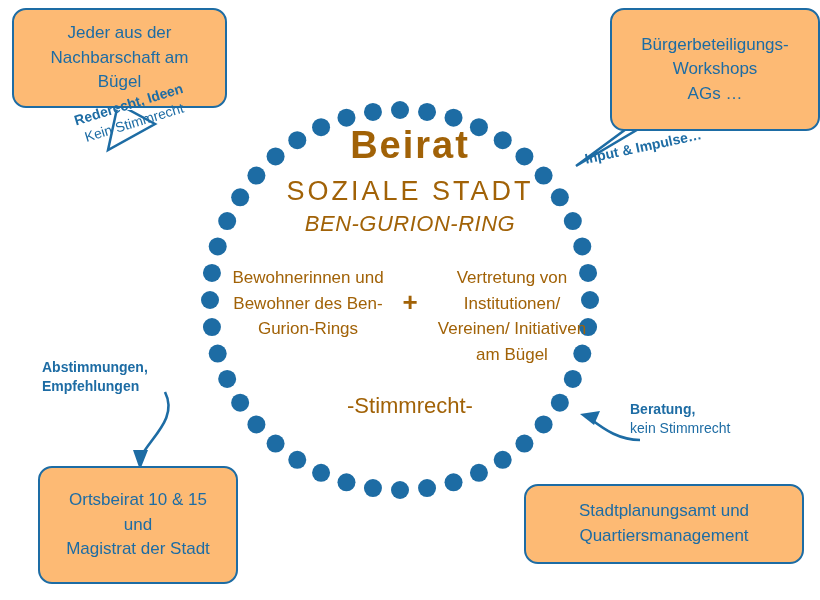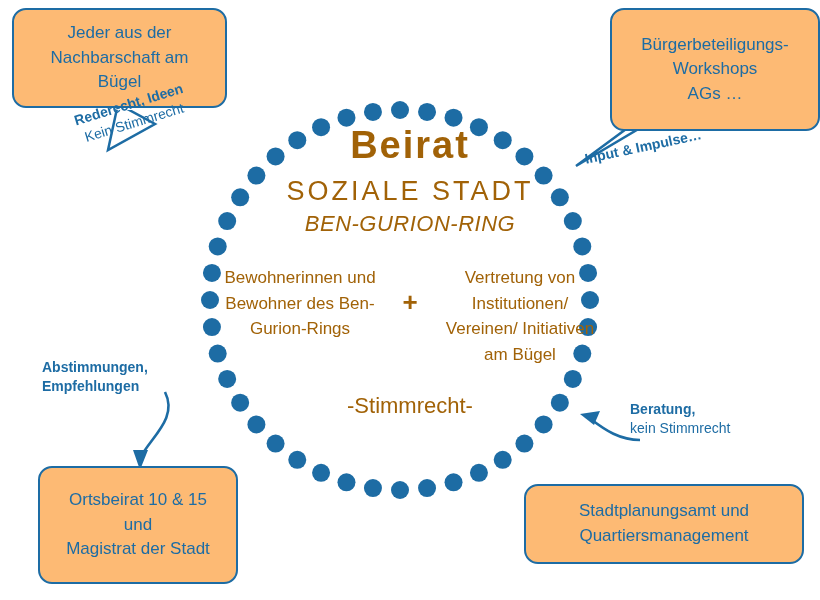--- a/index.html
+++ b/index.html
@@ -74,21 +74,21 @@
     font-size: 22px;
     letter-spacing: 0.5px;
     margin-top: 4px;
     font-style: italic;
   }
   .cols {
     display: flex;
     align-items: flex-start;
     justify-content: center;
     margin-top: 28px;
-    gap: 8px;
+    gap: 0px;
   }
   .col {
     font-size: 17px;
     line-height: 1.5;
     width: 170px;
   }
   .plus {
     font-size: 26px;
     font-weight: bold;
     width: 34px;

